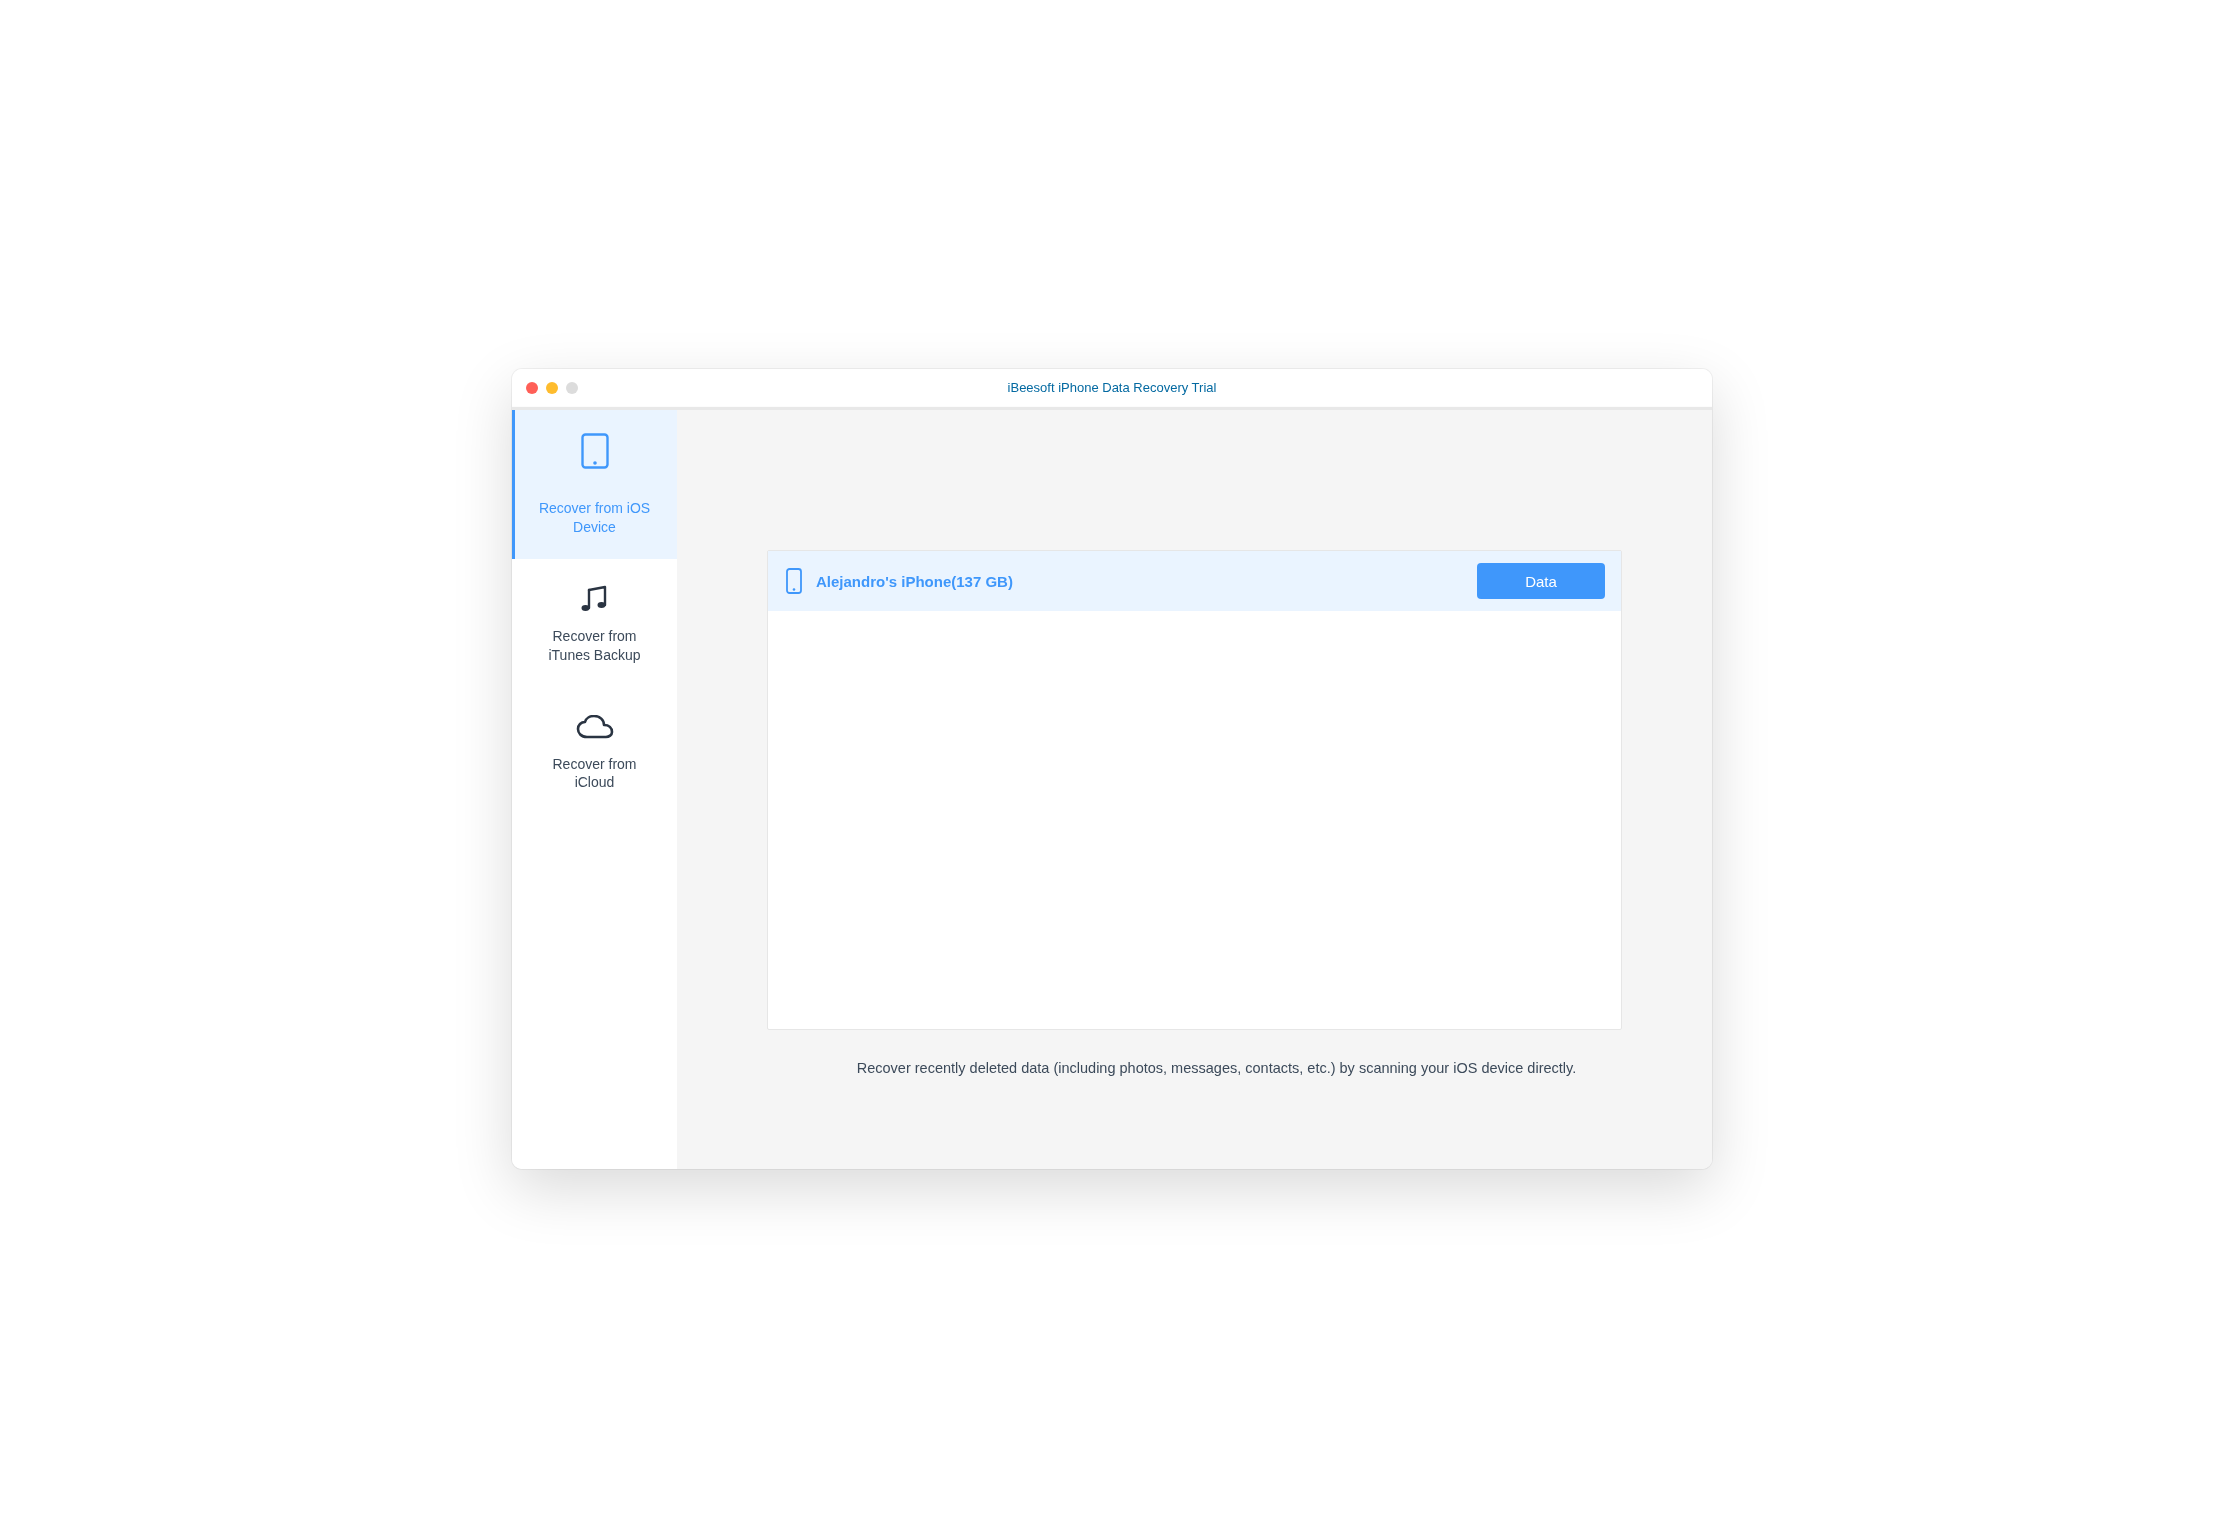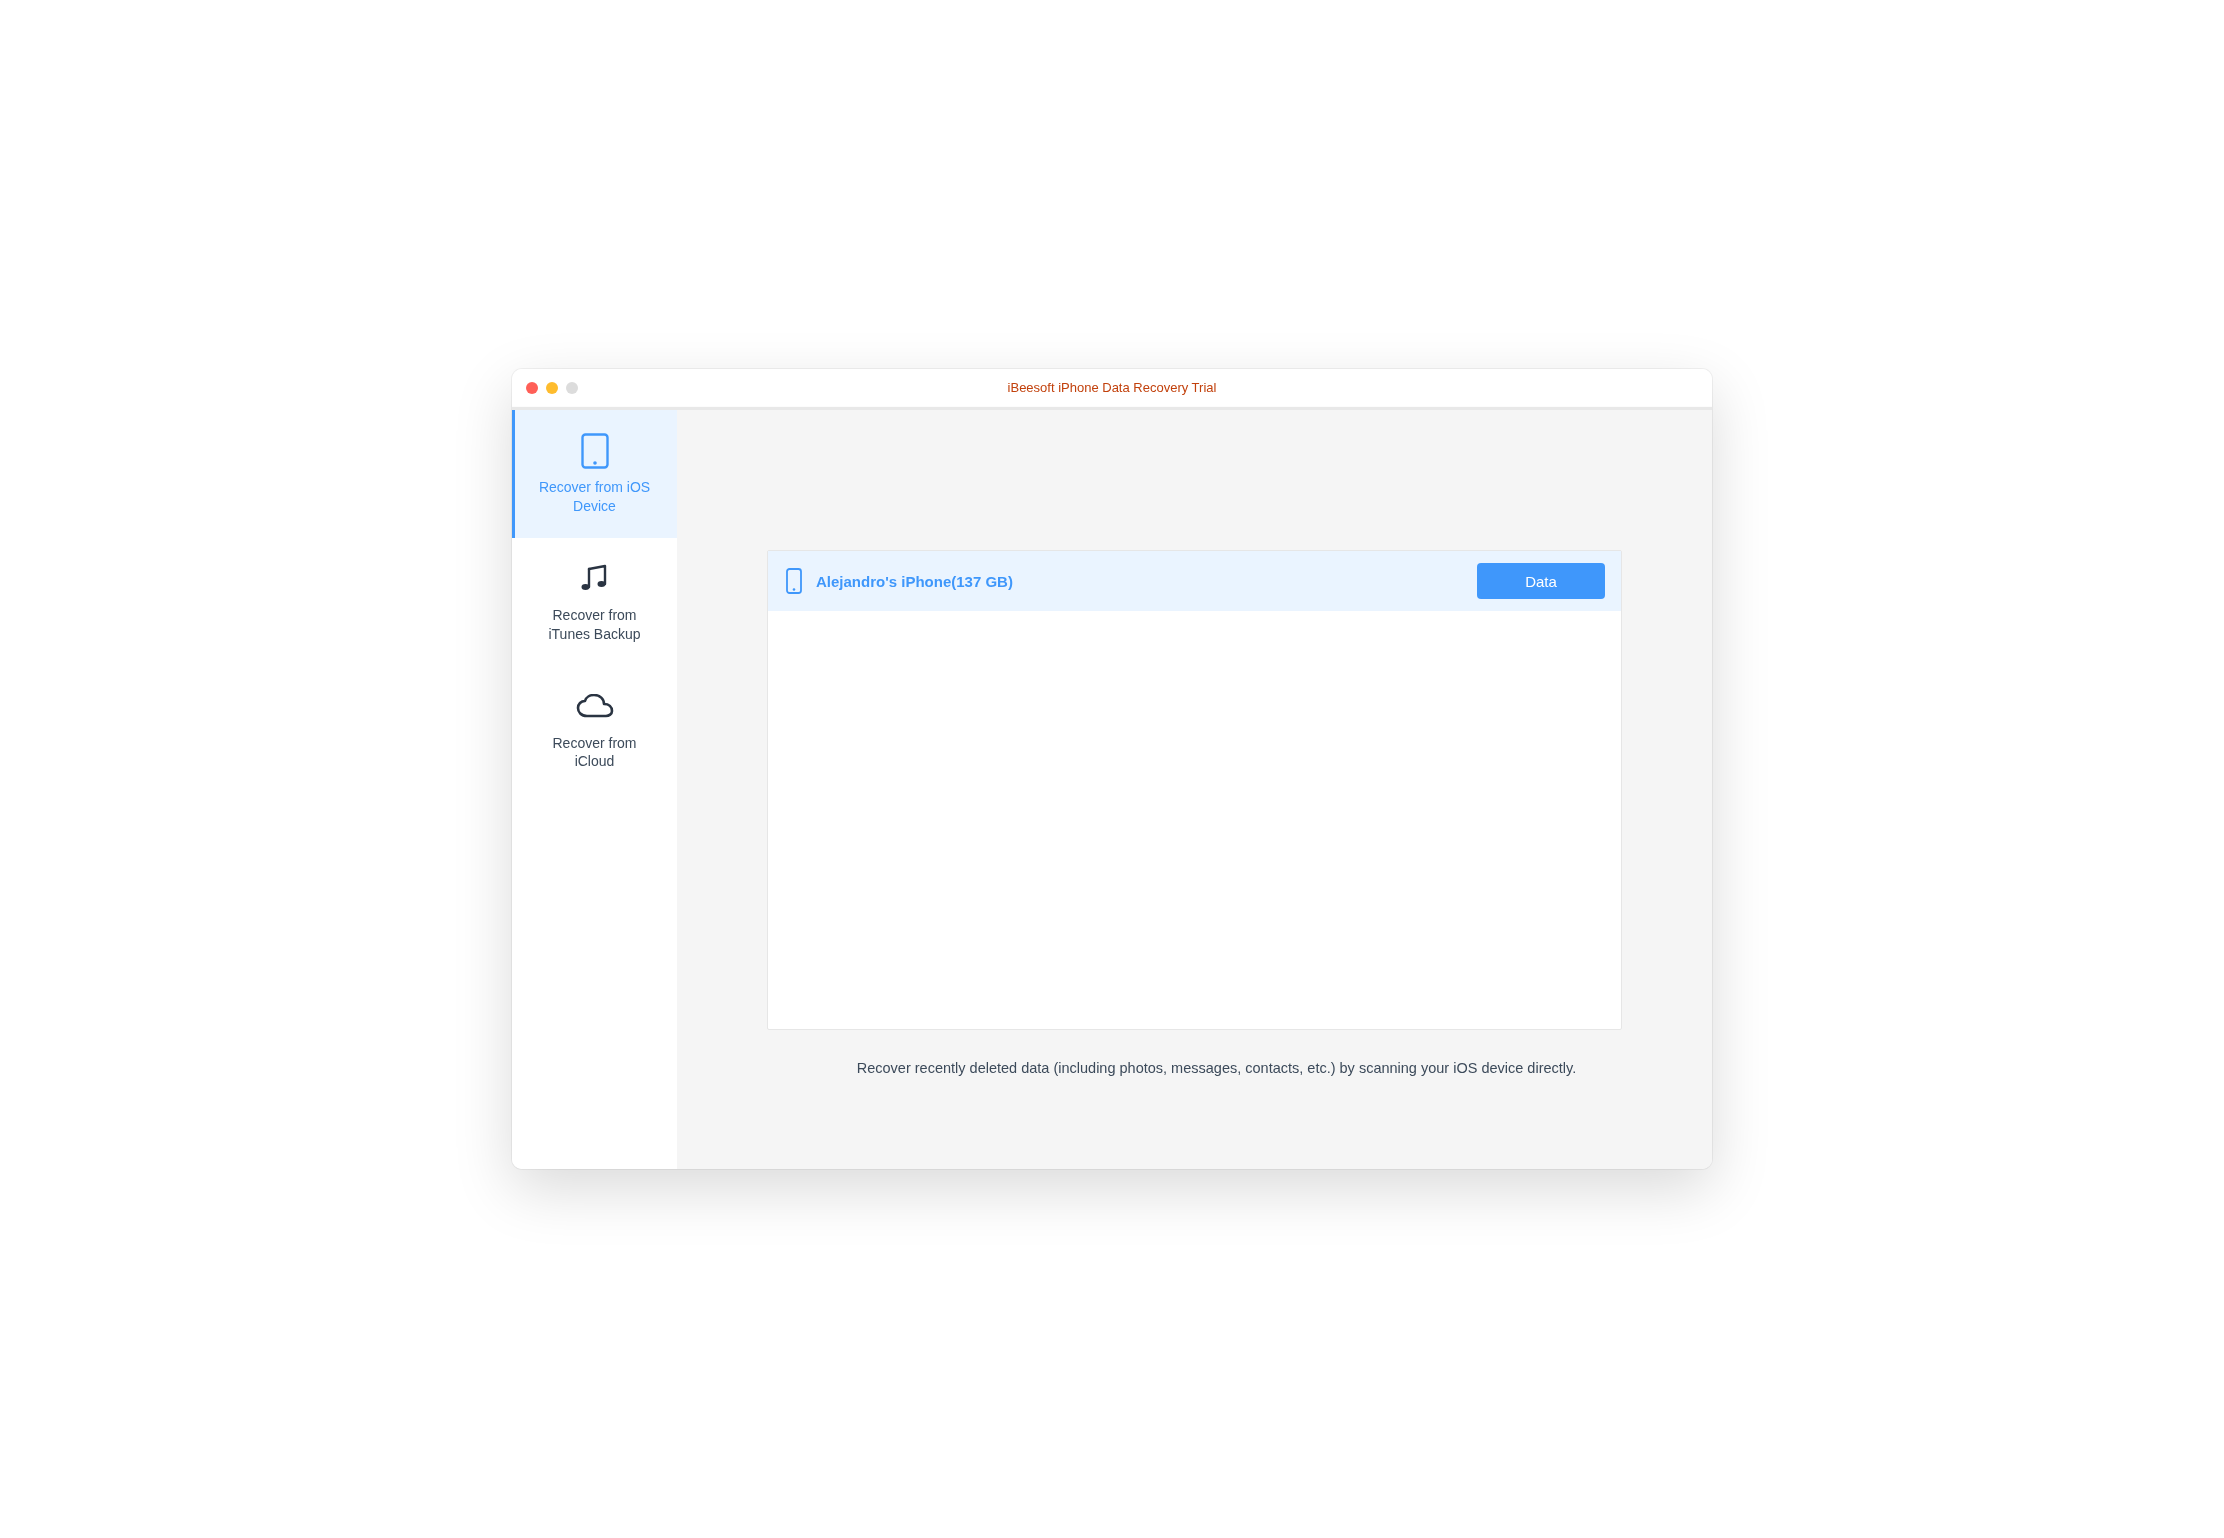--- a/index.html
+++ b/index.html
@@ -42,21 +42,21 @@
       height: 12px;
       border-radius: 50%;
     }
     .tl-close { background: #ff5f57; }
     .tl-min { background: #febc2e; }
     .tl-max { background: #dcdcdc; }
     .title {
       flex: 1;
       text-align: center;
       font-size: 13px;
-      color: #c2410c;
+      color: #0369a1;
       font-weight: 400;
     }
     .body {
       flex: 1;
       display: flex;
       min-height: 0;
     }
     .sidebar {
       width: 165px;
       background: #ffffff;
@@ -91,21 +91,21 @@
       height: 38px;
       display: flex;
       align-items: center;
       justify-content: center;
     }
     .sidebar-label {
       font-size: 14px;
       line-height: 1.35;
       white-space: pre-line;
     }
-    .sidebar-item.active .sidebar-label { color: #3f97fb; }
+    .sidebar-item.active .sidebar-label { color: #3f97fb; margin-top: 21px; }
     .sidebar-item:not(.active) .sidebar-label { color: #3c4a5a; }
     .main {
       flex: 1;
       background: #f5f5f5;
       border-top: 3px solid #e8e8e8;
       display: flex;
       flex-direction: column;
       align-items: center;
       padding: 140px 90px 40px 90px;
     }

